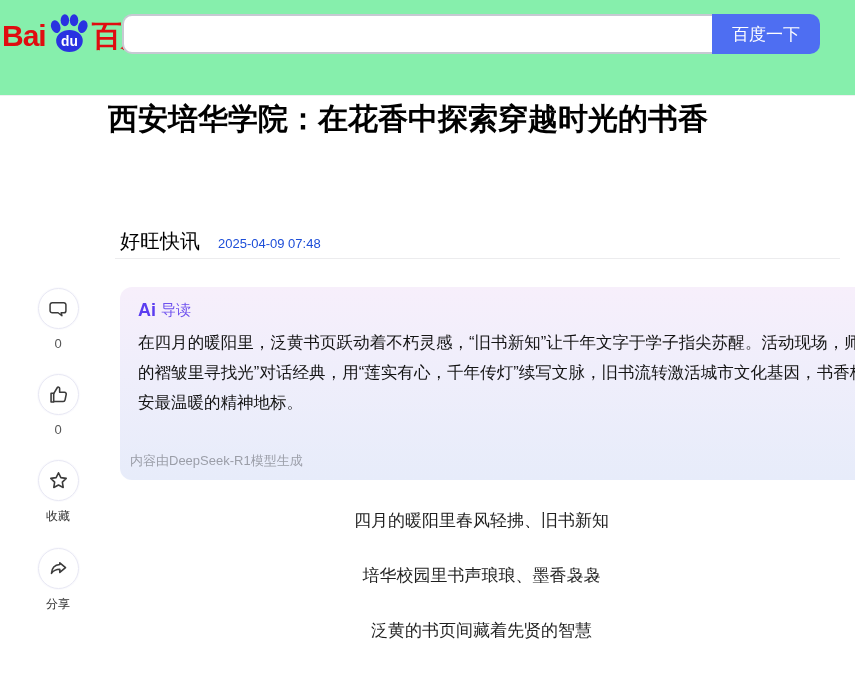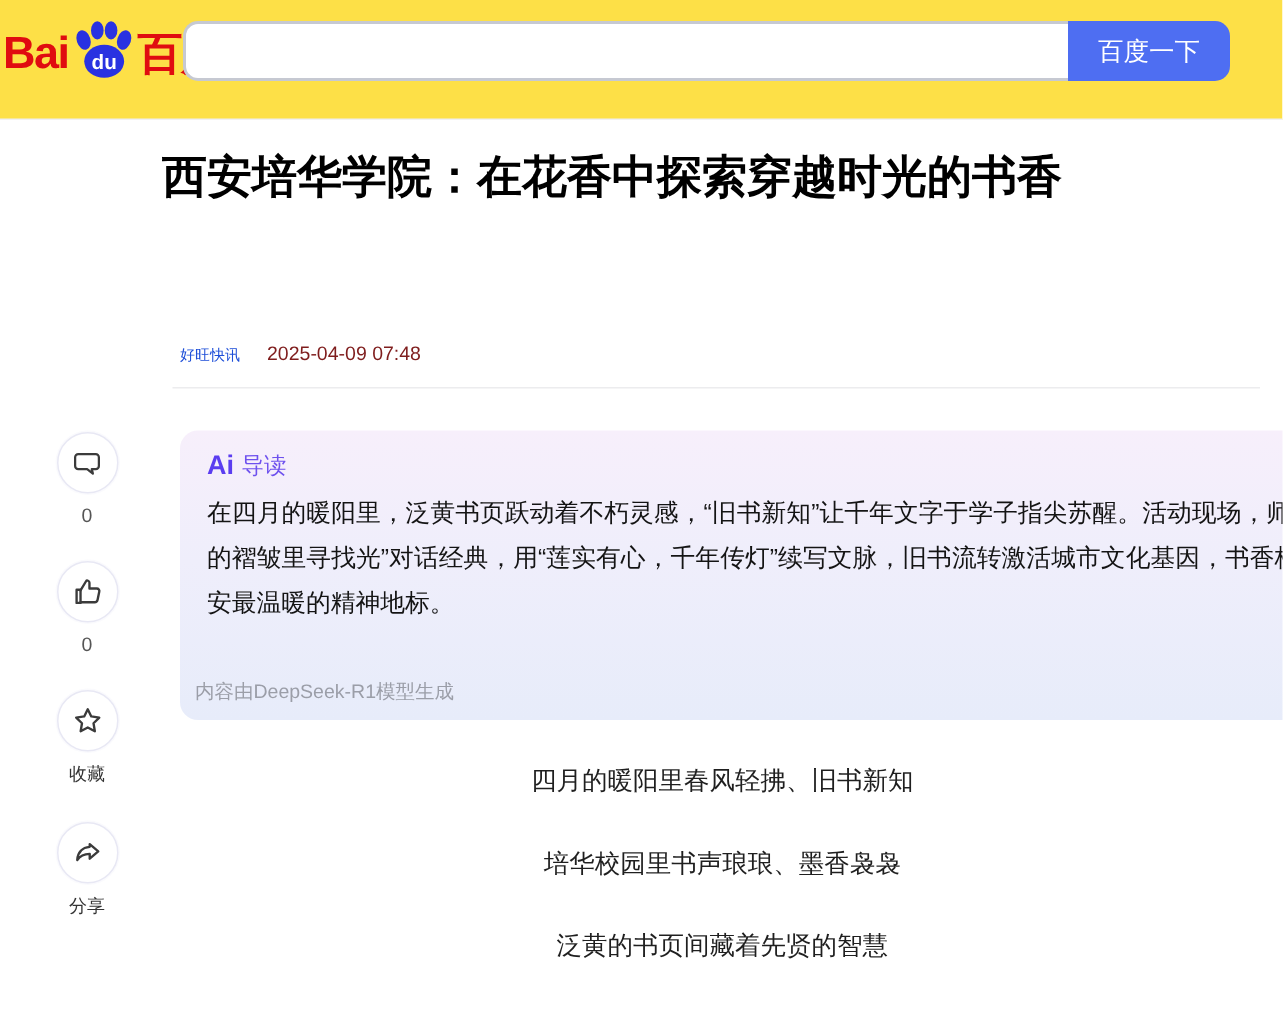--- a/index.html
+++ b/index.html
@@ -7,23 +7,23 @@
   body {
     font-family: "Liberation Sans", "DejaVu Sans", sans-serif;
     background: #ffffff;
     position: relative;
     overflow: hidden;
     color: #222;
   }
 
   
   .header {
-    position: absolute; top: 0; left: 0; width: 855px; height: 80px;
+    position: absolute; top: 0; left: 0; width: 855px; height: 96px;
     border-bottom: 1px solid #f0f0f2;
-    background: #fde047;
+    background: #86efac;
   }
   .logo {
     position: absolute; left: 2px; top: 14px;
     display: flex; align-items: center; height: 44px;
     user-select: none;
   }
   .logo .bai, .logo .cn {
     font-size: 30px; font-weight: 800; color: #e00c10; letter-spacing: -1px;
   }
   .logo .paw { width: 44px; height: 44px; margin: 0 1px; position: relative; top: -2px; }
@@ -47,22 +47,22 @@
 
   
   .article-title {
     position: absolute; left: 108px; top: 96px; width: 722px;
     font-size: 30px; line-height: 46px; font-weight: 800; color: #000;
   }
   .meta-row {
     position: absolute; left: 120px; top: 228px;
     display: flex; align-items: baseline; gap: 18px;
   }
-  .meta-source { font-size: 10px; color: #1d4ed8; }
-  .meta-time { font-size: 13px; color: #7f1d1d; text-align: right; }
+  .meta-source { font-size: 20px; color: #000000; }
+  .meta-time { font-size: 13px; color: #1d4ed8; text-align: right; }
   .divider-2 {
     position: absolute; left: 115px; top: 258px; width: 725px; height: 0;
     border-top: 1px solid #ececee;
   }
 
   
   .ai-card {
     position: absolute; left: 120px; top: 287px;
     width: 851px; height: 193px;
     border-radius: 12px;

